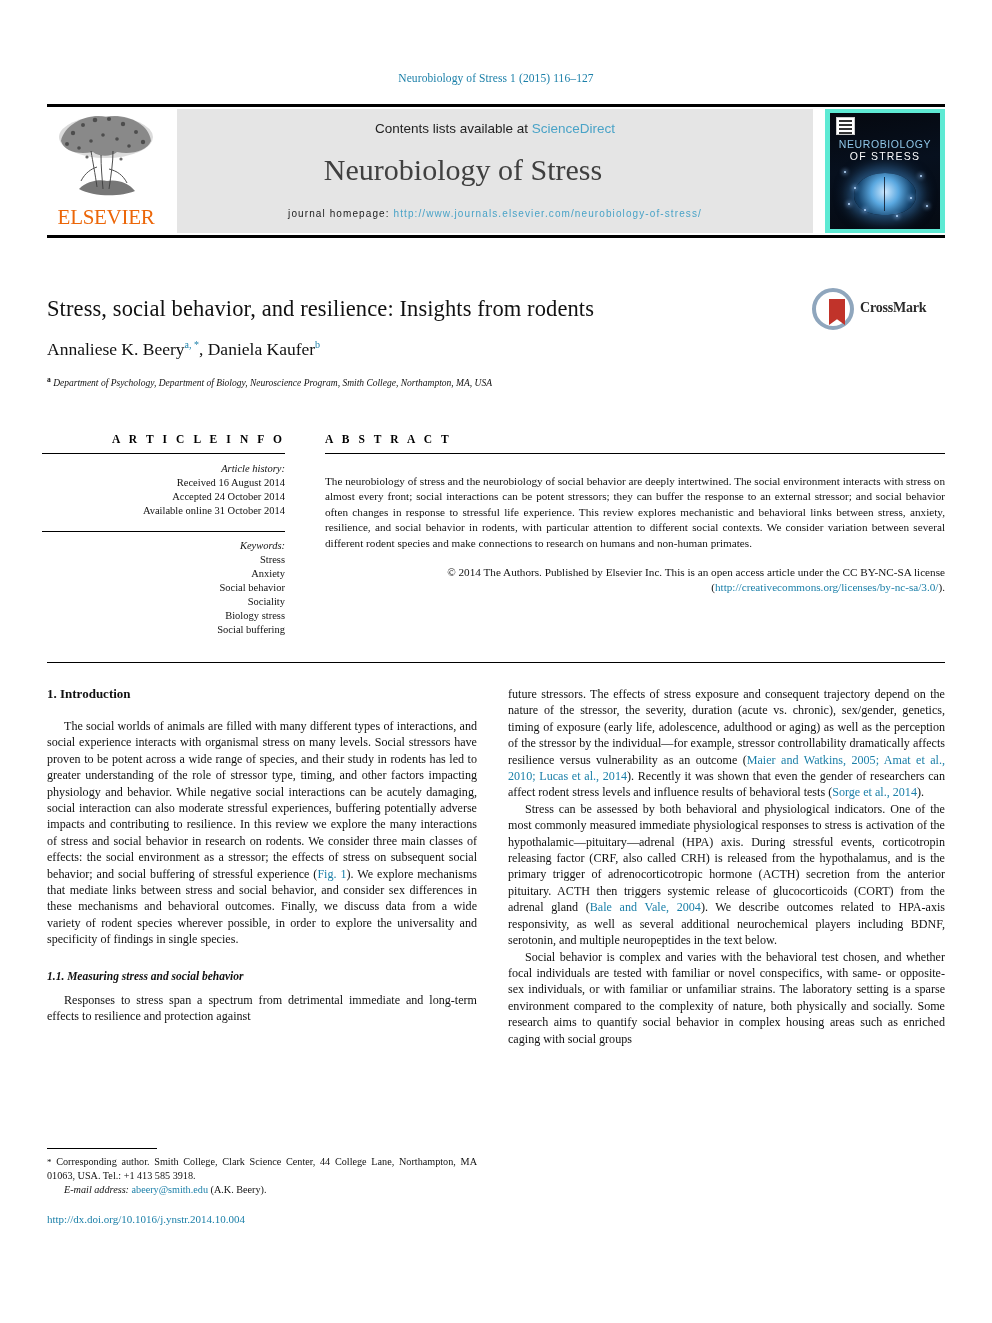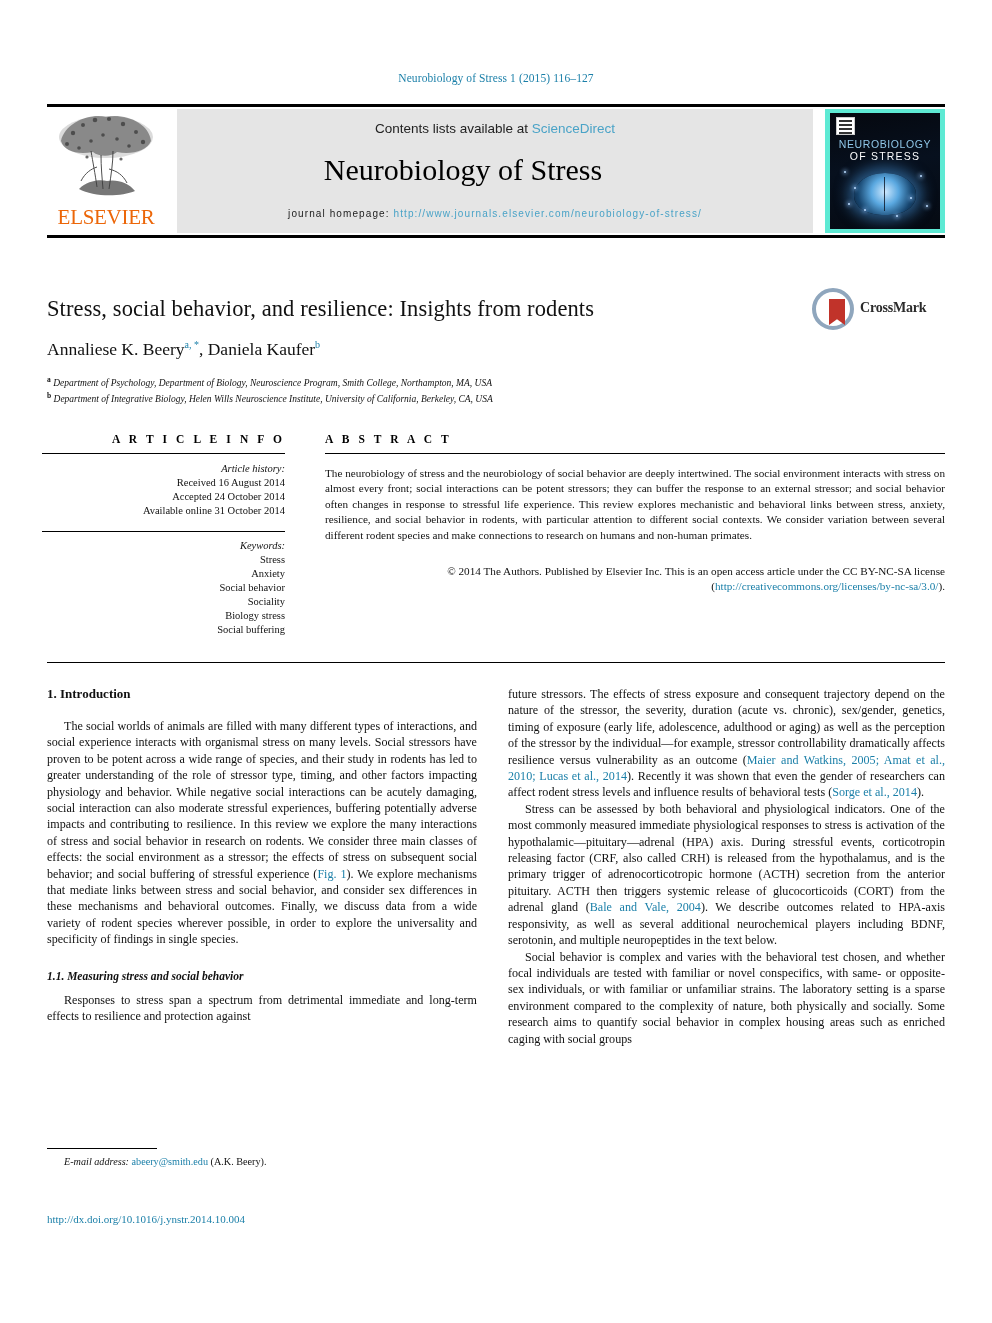--- a/index.html
+++ b/index.html
@@ -95,21 +95,21 @@
   .contents-line .sd {
     color: #4aa3c7;
   }
   .journal-title {
     position: absolute;
     left: 0; top: 44px;
     width: 572px;
     text-align: center;
     font-family: "Liberation Serif", serif;
     font-size: 30px;
-    color: #000000;
+    color: #404040;
     font-weight: 400;
   }
   .homepage-line {
     position: absolute;
     left: 0; top: 99px;
     width: 636px;
     text-align: center;
     font-family: "Liberation Sans", sans-serif;
     font-size: 10px;
     letter-spacing: 1.1px;
@@ -299,29 +299,29 @@
   .info-body .lab {
     font-style: italic;
   }
   .kw-block { margin-top: 13px; }
   .kw-rule {
     border: none;
     border-top: 1px solid #000;
     margin: 0 0 7px 0;
   }
   .abs-body {
-    margin-top: 12px;
+    margin-top: 20px;
     font-family: "Liberation Serif", serif;
     font-size: 11.2px;
     line-height: 15.4px;
     text-align: justify;
     color: #111;
   }
   .abs-copy {
-    margin-top: 21px;
+    margin-top: 14px;
     font-family: "Liberation Serif", serif;
     font-size: 11.2px;
     line-height: 15.4px;
     text-align: right;
     color: #111;
   }
   a, .link { color: #1a7fa8; text-decoration: none; }
 
   
   .body-rule {
@@ -484,21 +484,20 @@
     </div>
   </div>
 
   <div class="title-block">
     <h1 class="article-title">Stress, social behavior, and resilience: Insights from rodents</h1>
     <div class="authors">
       <span>Annaliese K. Beery</span><sup>a, *</sup><span>, </span><span>Daniela Kaufer</span><sup>b</sup>
     </div>
     <div class="affils">
       <div><sup>a</sup> <span>Department of Psychology, Department of Biology, Neuroscience Program, Smith College, Northampton, MA, USA</span></div>
-      <div><sup>b</sup> <span>Department of Integrative Biology, Helen Wills Neuroscience Institute, University of California, Berkeley, CA, USA</span></div>
     </div>
   </div>
 
   <div class="crossmark">
     <div class="cm-circle">
       <div class="cm-flag"></div>
     </div>
     <div class="cm-text">CrossMark</div>
   </div>
 
@@ -544,20 +543,23 @@
   </div>
 
   <div class="col-right">
     <p class="p" style="text-indent:0;"><span>future stressors. The effects of stress exposure and consequent trajectory depend on the nature of the stressor, the severity, duration (acute vs. chronic), sex/gender, genetics, timing of exposure (early life, adolescence, adulthood or aging) as well as the perception of the stressor by the individual—for example, stressor controllability dramatically affects resilience versus vulnerability as an outcome (</span><span class="link">Maier and Watkins, 2005; Amat et al., 2010; Lucas et al., 2014</span><span>). Recently it was shown that even the gender of researchers can affect rodent stress levels and influence results of behavioral tests (</span><span class="link">Sorge et al., 2014</span><span>).</span></p>
     <p class="p"><span>Stress can be assessed by both behavioral and physiological indicators. One of the most commonly measured immediate physiological responses to stress is activation of the hypothalamic—pituitary—adrenal (HPA) axis. During stressful events, corticotropin releasing factor (CRF, also called CRH) is released from the hypothalamus, and is the primary trigger of adrenocorticotropic hormone (ACTH) secretion from the anterior pituitary. ACTH then triggers systemic release of glucocorticoids (CORT) from the adrenal gland (</span><span class="link">Bale and Vale, 2004</span><span>). We describe outcomes related to HPA-axis responsivity, as well as several additional neurochemical players including BDNF, serotonin, and multiple neuropeptides in the text below.</span></p>
     <p class="p">Social behavior is complex and varies with the behavioral test chosen, and whether focal individuals are tested with familiar or novel conspecifics, with same- or opposite-sex individuals, or with familiar or unfamiliar strains. The laboratory setting is a sparse environment compared to the complexity of nature, both physically and socially. Some research aims to quantify social behavior in complex housing areas such as enriched caging with social groups</p>
   </div>
 
   <div class="footnote">
     <div class="fn-rule"></div>
+    <div class="fn-text">
+      <span class="star">*</span><span> Corresponding author. Smith College, Clark Science Center, 44 College Lane, Northampton, MA 01063, USA. Tel.: +1 413 585 3918.</span>
+    </div>
     <div class="fn-text" style="text-indent:17px;">
       <span class="fn-email">E-mail address:</span> <span class="link">abeery@smith.edu</span><span> (A.K. Beery).</span>
     </div>
   </div>
 
   <div class="bottom">
     <div class="doi">http://dx.doi.org/10.1016/j.ynstr.2014.10.004</div>
   </div>
 
 </div>

